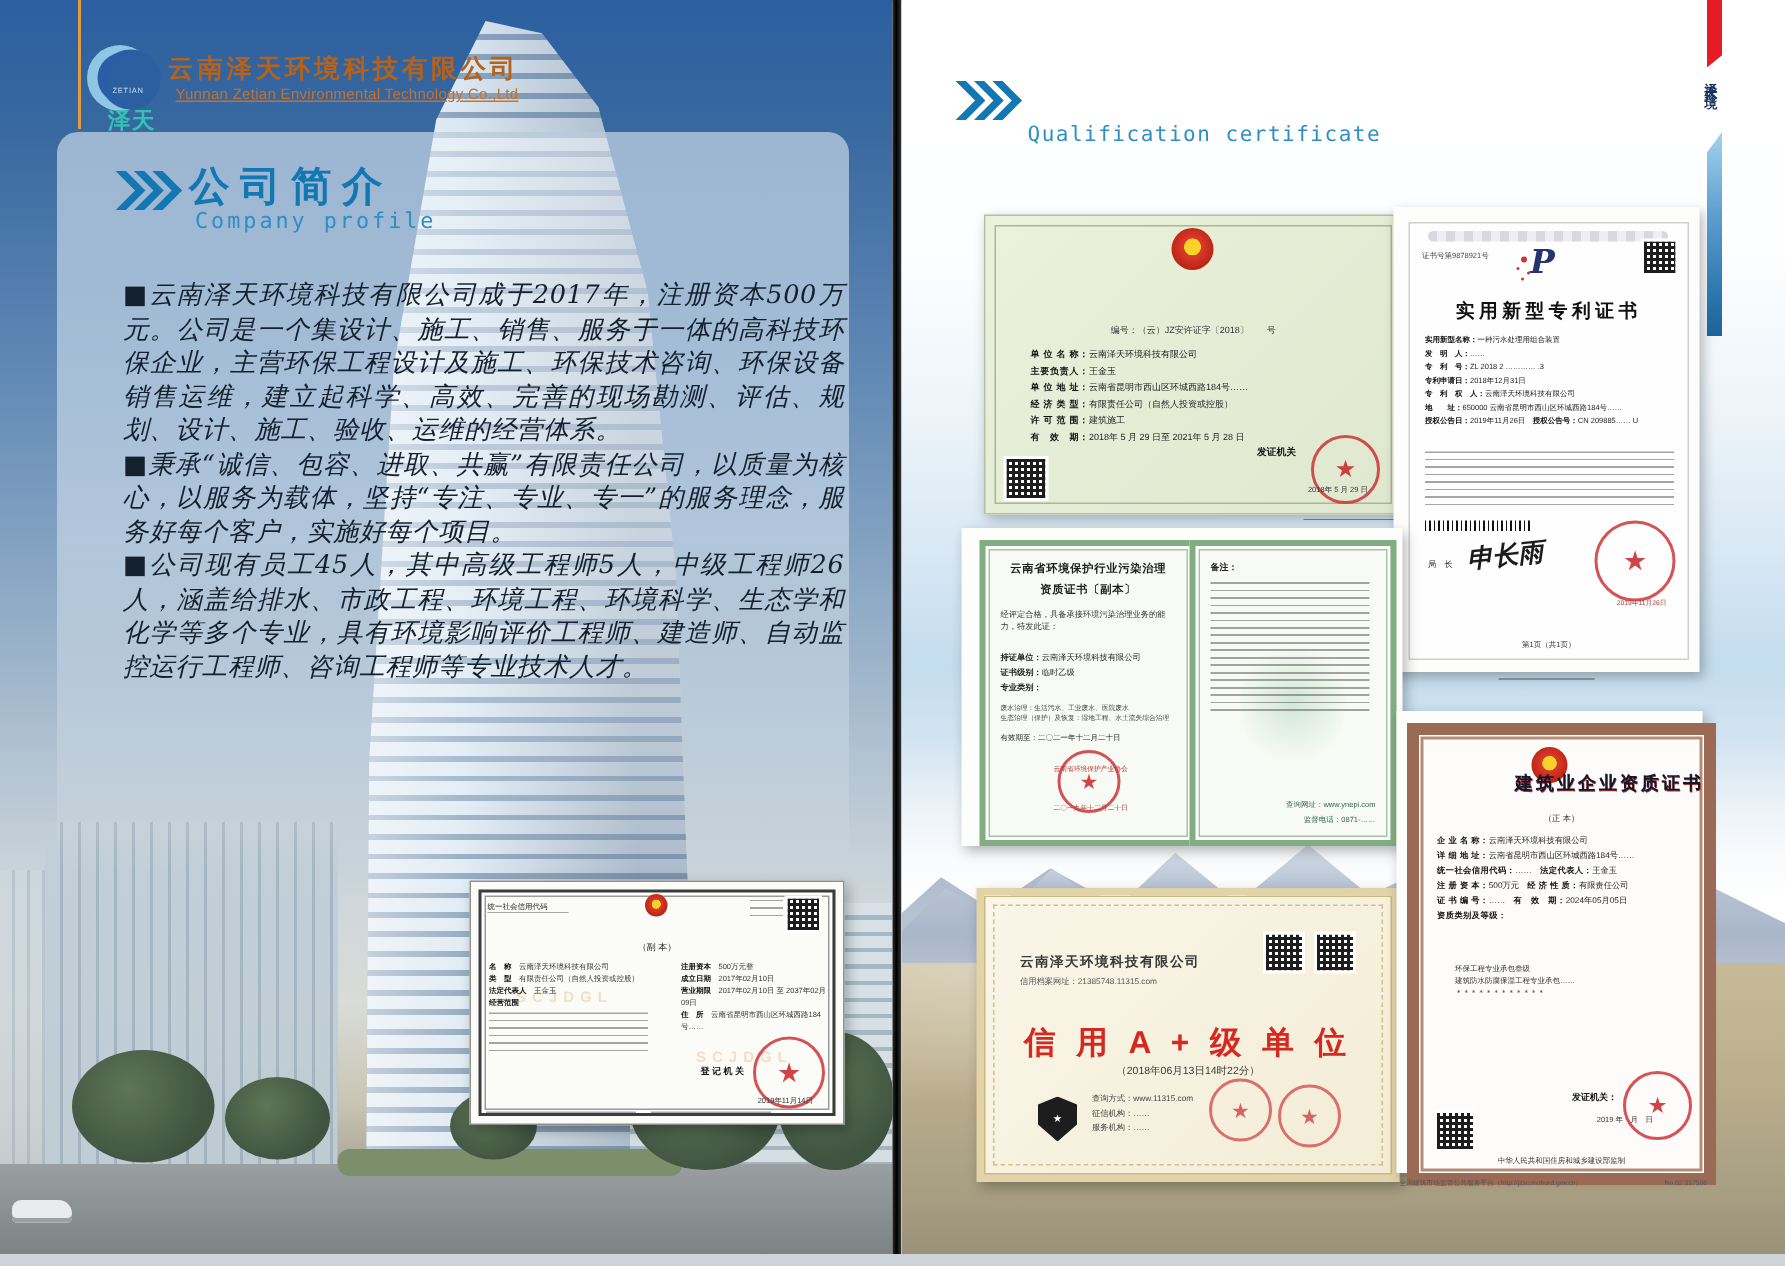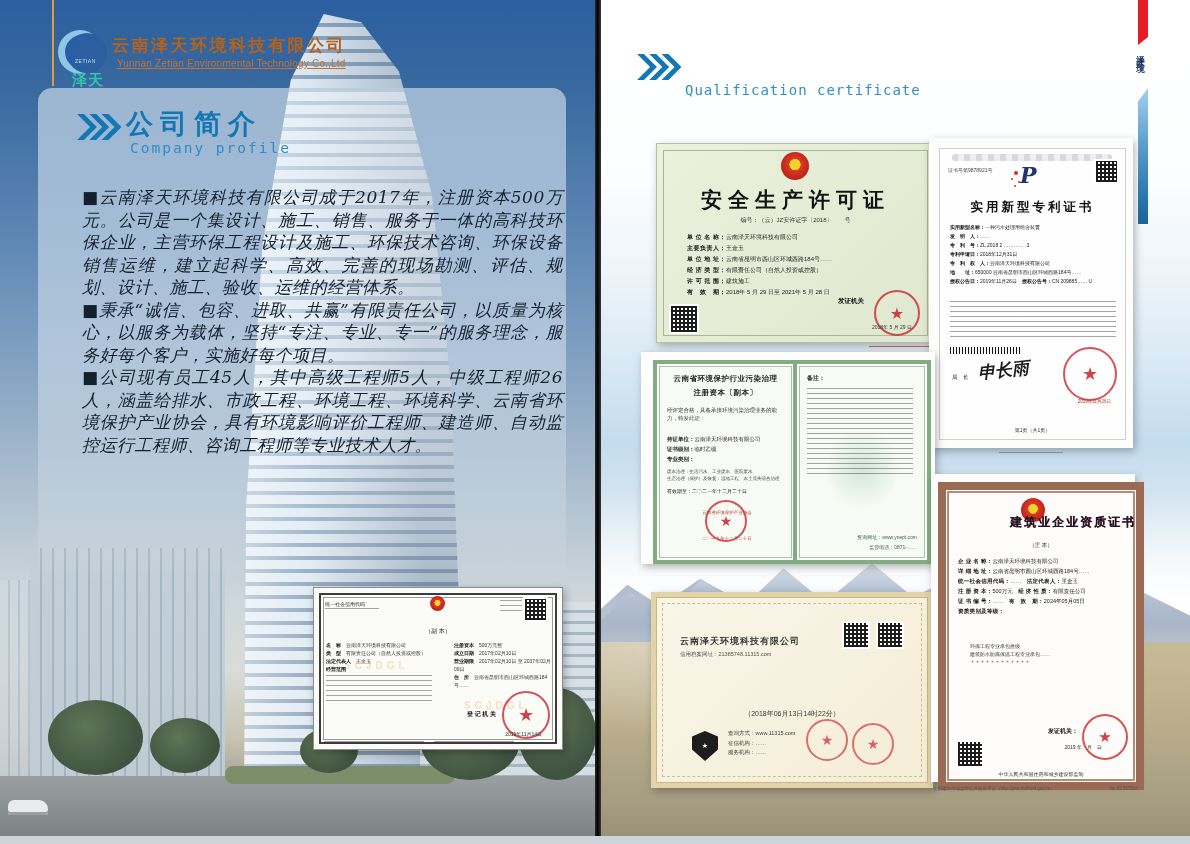--- a/index.html
+++ b/index.html
@@ -216,21 +216,21 @@
       <polygon points="0,0 9,0 26,17 9,34 0,34 17,17" fill="#1377b4"></polygon>
       <polygon points="16,0 25,0 42,17 25,34 16,34 33,17" fill="#1377b4"></polygon>
       <polygon points="32,0 41,0 58,17 41,34 32,34 49,17" fill="#1377b4"></polygon>
     </svg>
     <div class="abs lp-title">公司简介</div>
     <div class="abs lp-subtitle">Company profile</div>
 
     <div class="abs lp-text">
       <p>■云南泽天环境科技有限公司成于2017年，注册资本500万元。公司是一个集设计、施工、销售、服务于一体的高科技环保企业，主营环保工程设计及施工、环保技术咨询、环保设备销售运维，建立起科学、高效、完善的现场勘测、评估、规划、设计、施工、验收、运维的经营体系。</p>
       <p>■秉承“诚信、包容、进取、共赢”有限责任公司，以质量为核心，以服务为载体，坚持“专注、专业、专一”的服务理念，服务好每个客户，实施好每个项目。</p>
-      <p>■公司现有员工45人，其中高级工程师5人，中级工程师26人，涵盖给排水、市政工程、环境工程、环境科学、云南省环境保护产业协会，具有环境影响评价工程师、建造师、自动监控运行工程师、咨询工程师等专业技术人才。</p>
+      <p>■公司现有员工45人，其中高级工程师5人，中级工程师26人，涵盖给排水、市政工程、环境工程、环境科学、生态学和化学等多个专业，具有环境影响评价工程师、建造师、自动监控运行工程师、咨询工程师等专业技术人才。</p>
     </div>
 
     <div class="abs bl card">
       <div class="abs bl-frame"></div>
       <div class="abs bl-code-label">统一社会信用代码</div>
       <div class="abs tlines" style="left:11px;top:20px;width:54px;height:3px;"></div>
       <div class="abs emblem" style="left:116px;top:8px;width:15px;height:15px;font-size:7px;">★</div>
       <div class="abs bl-sub">（副 本）</div>
       <div class="abs qr" style="right:16px;top:11px;width:21px;height:21px;"></div>
       <div class="abs tlines" style="right:40px;top:12px;width:22px;height:14px;"></div>
@@ -269,21 +269,20 @@
     <svg class="abs head-arrows rp-arrows" viewBox="0 0 60 34">
       <polygon points="0,0 9,0 26,17 9,34 0,34 17,17" fill="#1377b4"></polygon>
       <polygon points="16,0 25,0 42,17 25,34 16,34 33,17" fill="#1377b4"></polygon>
       <polygon points="32,0 41,0 58,17 41,34 32,34 49,17" fill="#1377b4"></polygon>
     </svg>
     <div class="abs rp-subtitle">Qualification certificate</div>
 
     <div class="abs c-safety card">
       <div class="abs c-safety-frame"></div>
       <div class="abs emblem" style="left:124px;top:8px;width:28px;height:28px;font-size:12px;">★</div>
-      <div class="abs cs-title">安全生产许可证</div>
       <div class="abs cs-number">编号：（云）JZ安许证字〔2018〕　　号</div>
       <div class="abs cs-fields">
         <div><span class="cs-lab">单 位 名 称：</span><span>云南泽天环境科技有限公司</span></div>
         <div><span class="cs-lab">主要负责人：</span><span>王金玉</span></div>
         <div><span class="cs-lab">单 位 地 址：</span><span>云南省昆明市西山区环城西路184号……</span></div>
         <div><span class="cs-lab">经 济 类 型：</span><span>有限责任公司（自然人投资或控股）</span></div>
         <div><span class="cs-lab">许 可 范 围：</span><span>建筑施工</span></div>
         <div><span class="cs-lab">有　效　期：</span><span>2018年 5 月 29 日至 2021年 5 月 28 日</span></div>
       </div>
       <div class="abs qr" style="left:14px;bottom:10px;width:26px;height:26px;"></div>
@@ -315,21 +314,21 @@
       <div class="abs cp-signature">申长雨</div>
       <div class="abs stamp" style="right:8px;top:198px;width:50px;height:50px;font-size:18px;"></div>
       <div class="abs cp-stampdate">2019年11月26日</div>
       <div class="abs cp-footer">第1页（共1页）</div>
     </div>
     <div class="abs tlines" style="left:398px;top:452px;width:64px;height:3px;"></div>
 
     <div class="abs sheet-green sheet"></div>
     <div class="abs c-poll green-cert">
       <div class="abs gp-title" style="top:10px;">云南省环境保护行业污染治理</div>
-      <div class="abs gp-title" style="top:24px;">注册资本〔副本〕</div>
+      <div class="abs gp-title" style="top:24px;">资质证书〔副本〕</div>
       <div class="abs gp-intro">经评定合格，具备承接环境污染治理业务的能力，特发此证：</div>
       <div class="abs gp-fields">
         <div><span style="font-weight:700">持证单位：</span><span>云南泽天环境科技有限公司</span></div>
         <div><span style="font-weight:700">证书级别：</span><span>临时乙级</span></div>
         <div><span style="font-weight:700">专业类别：</span></div>
       </div>
       <div class="abs gp-detail">
         <div>废水治理：生活污水、工业废水、医院废水</div>
         <div>生态治理（保护）及恢复：湿地工程、水土流失综合治理</div>
       </div>
@@ -346,20 +345,21 @@
       <div class="abs gr-foot" style="bottom:20px;">查询网址：www.ynepi.com</div>
       <div class="abs gr-foot" style="bottom:10px;">监督电话：0871-……</div>
     </div>
 
     <div class="abs c-credit">
       <div class="abs cc-inner"></div>
       <div class="abs cc-company">云南泽天环境科技有限公司</div>
       <div class="abs cc-archive">信用档案网址：21385748.11315.com</div>
       <div class="abs qr" style="right:60px;top:26px;width:24px;height:24px;"></div>
       <div class="abs qr" style="right:26px;top:26px;width:24px;height:24px;"></div>
+      <div class="abs cc-title">信 用 A + 级 单 位</div>
       <div class="abs cc-date">（2018年06月13日14时22分）</div>
       <div class="abs cc-shield">★</div>
       <div class="abs cc-info">
         <div><span>查询方式：</span><span>www.11315.com</span></div>
         <div><span>征信机构：</span><span>……</span></div>
         <div><span>服务机构：</span><span>……</span></div>
       </div>
       <div class="abs stamp cc-stamp" style="left:150px;top:122px;width:38px;height:38px;font-size:14px;"></div>
       <div class="abs stamp cc-stamp" style="left:196px;top:126px;width:38px;height:38px;font-size:14px;"></div>
     </div>

